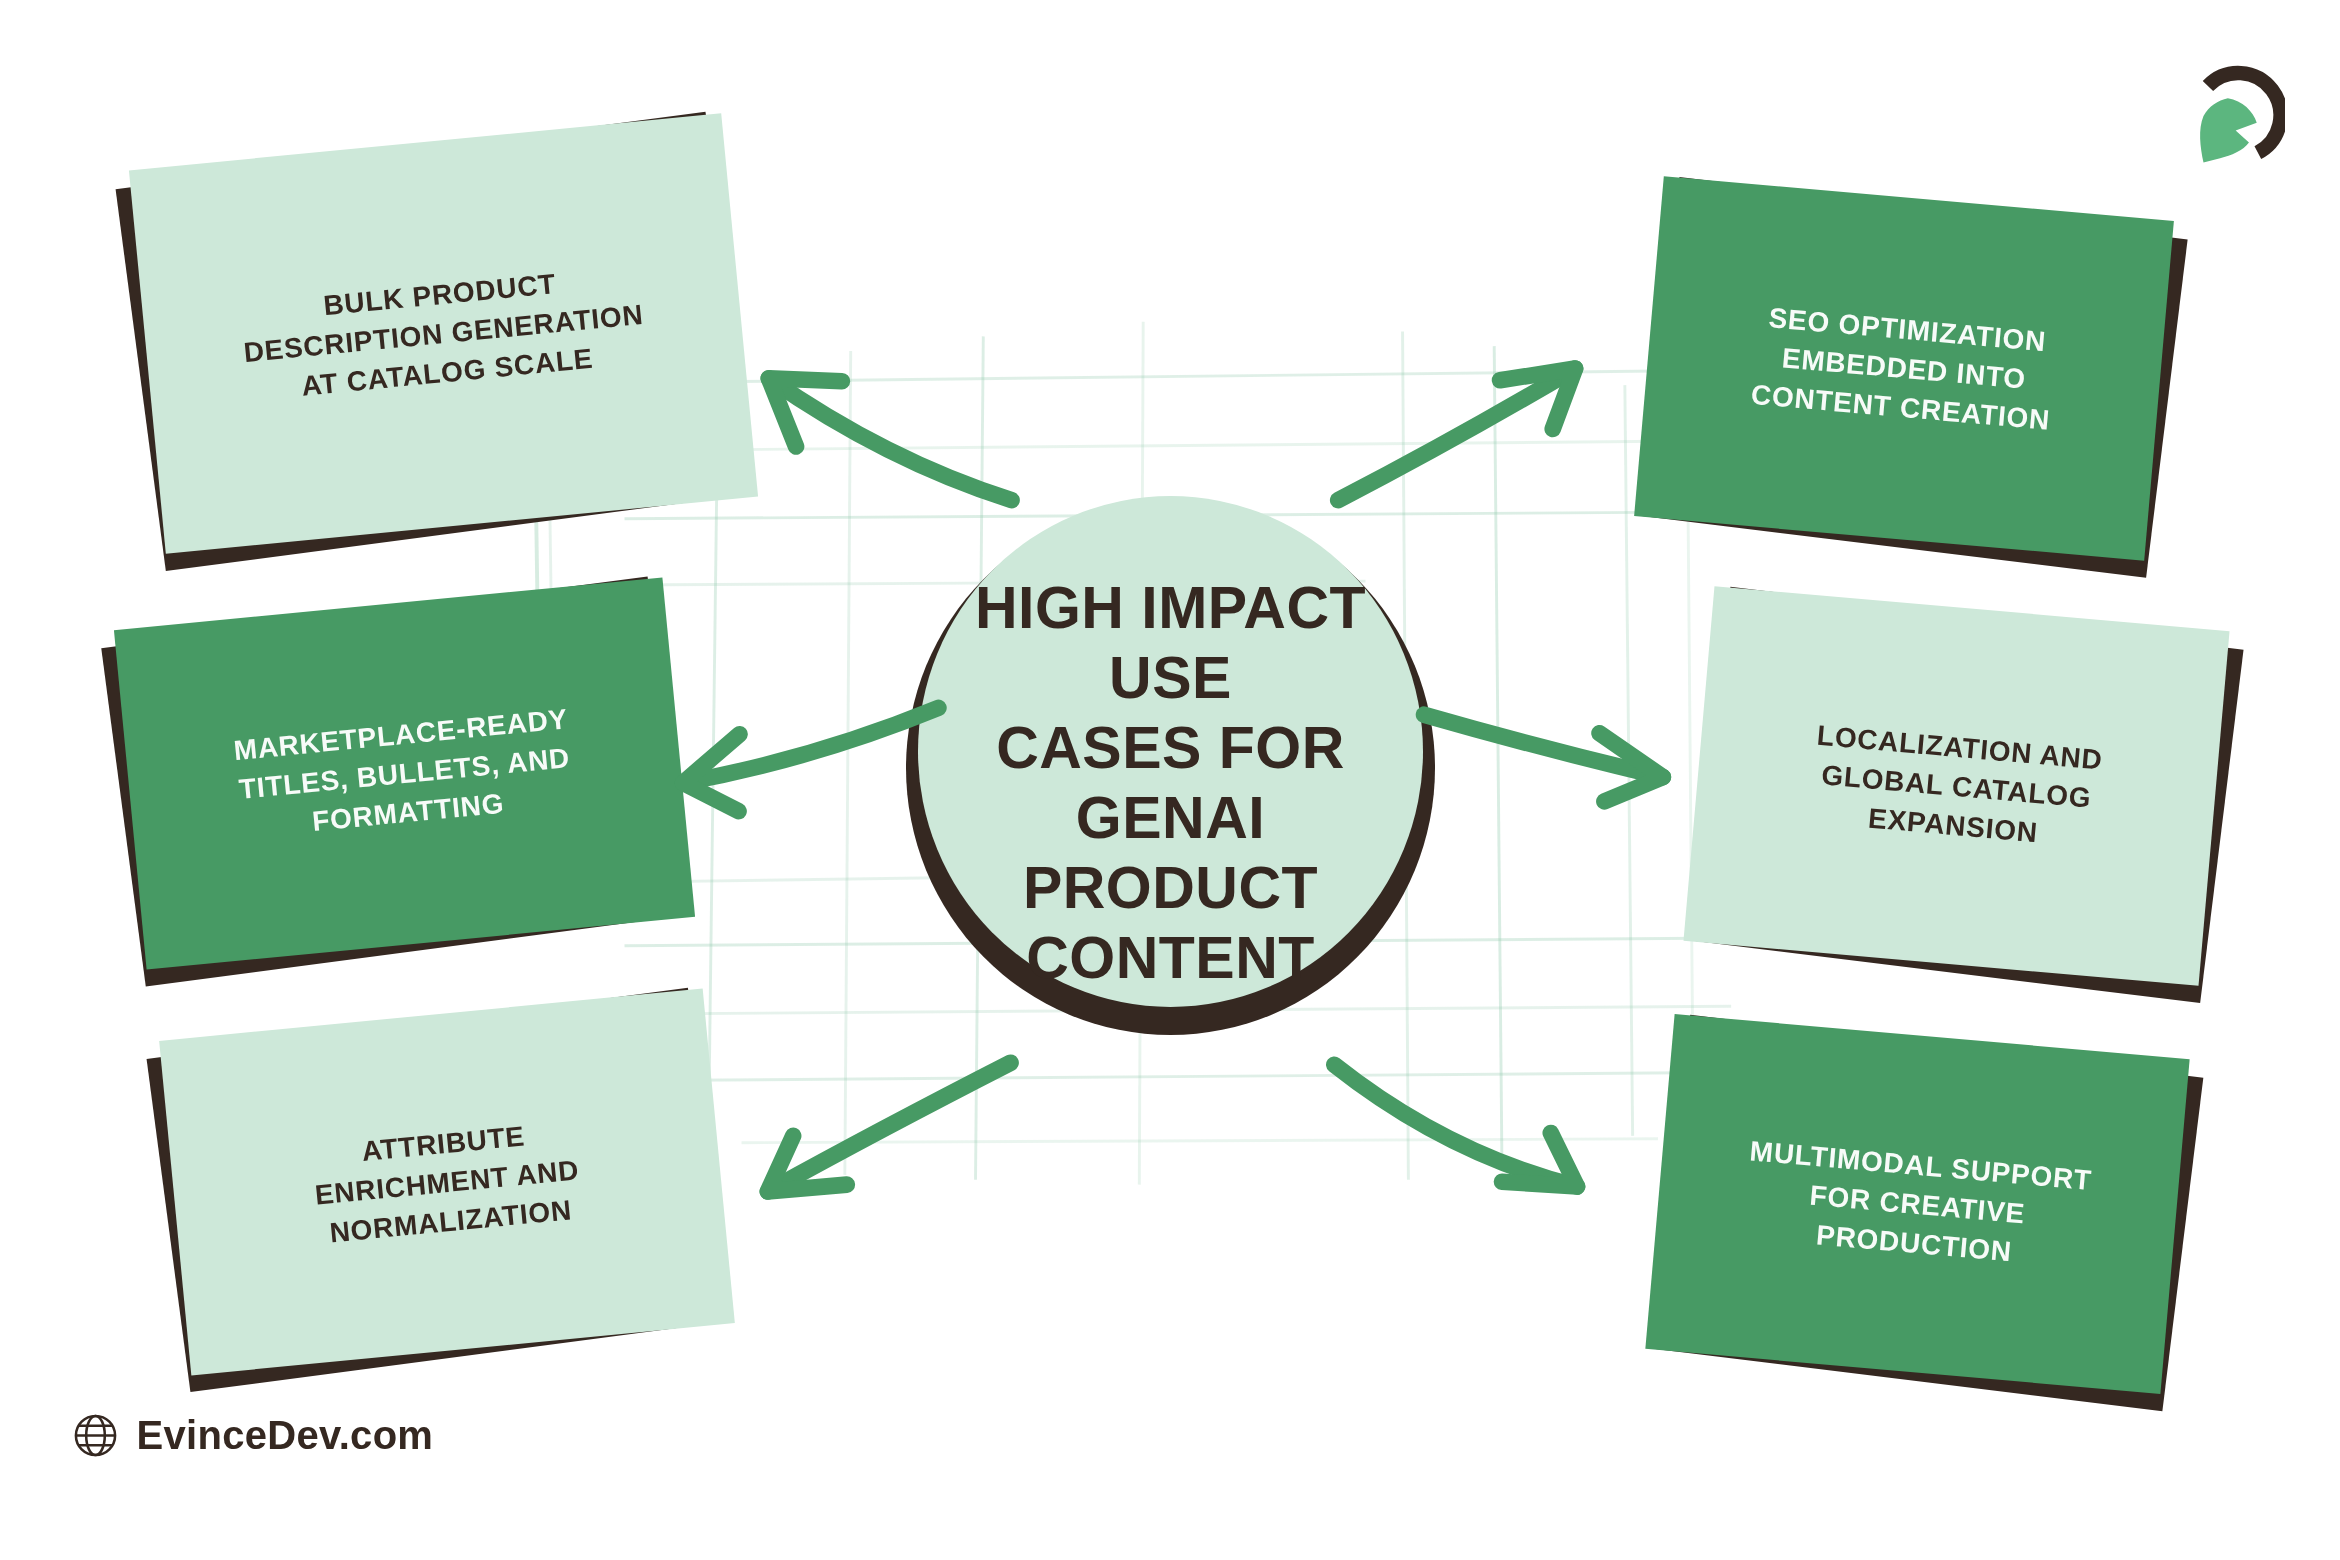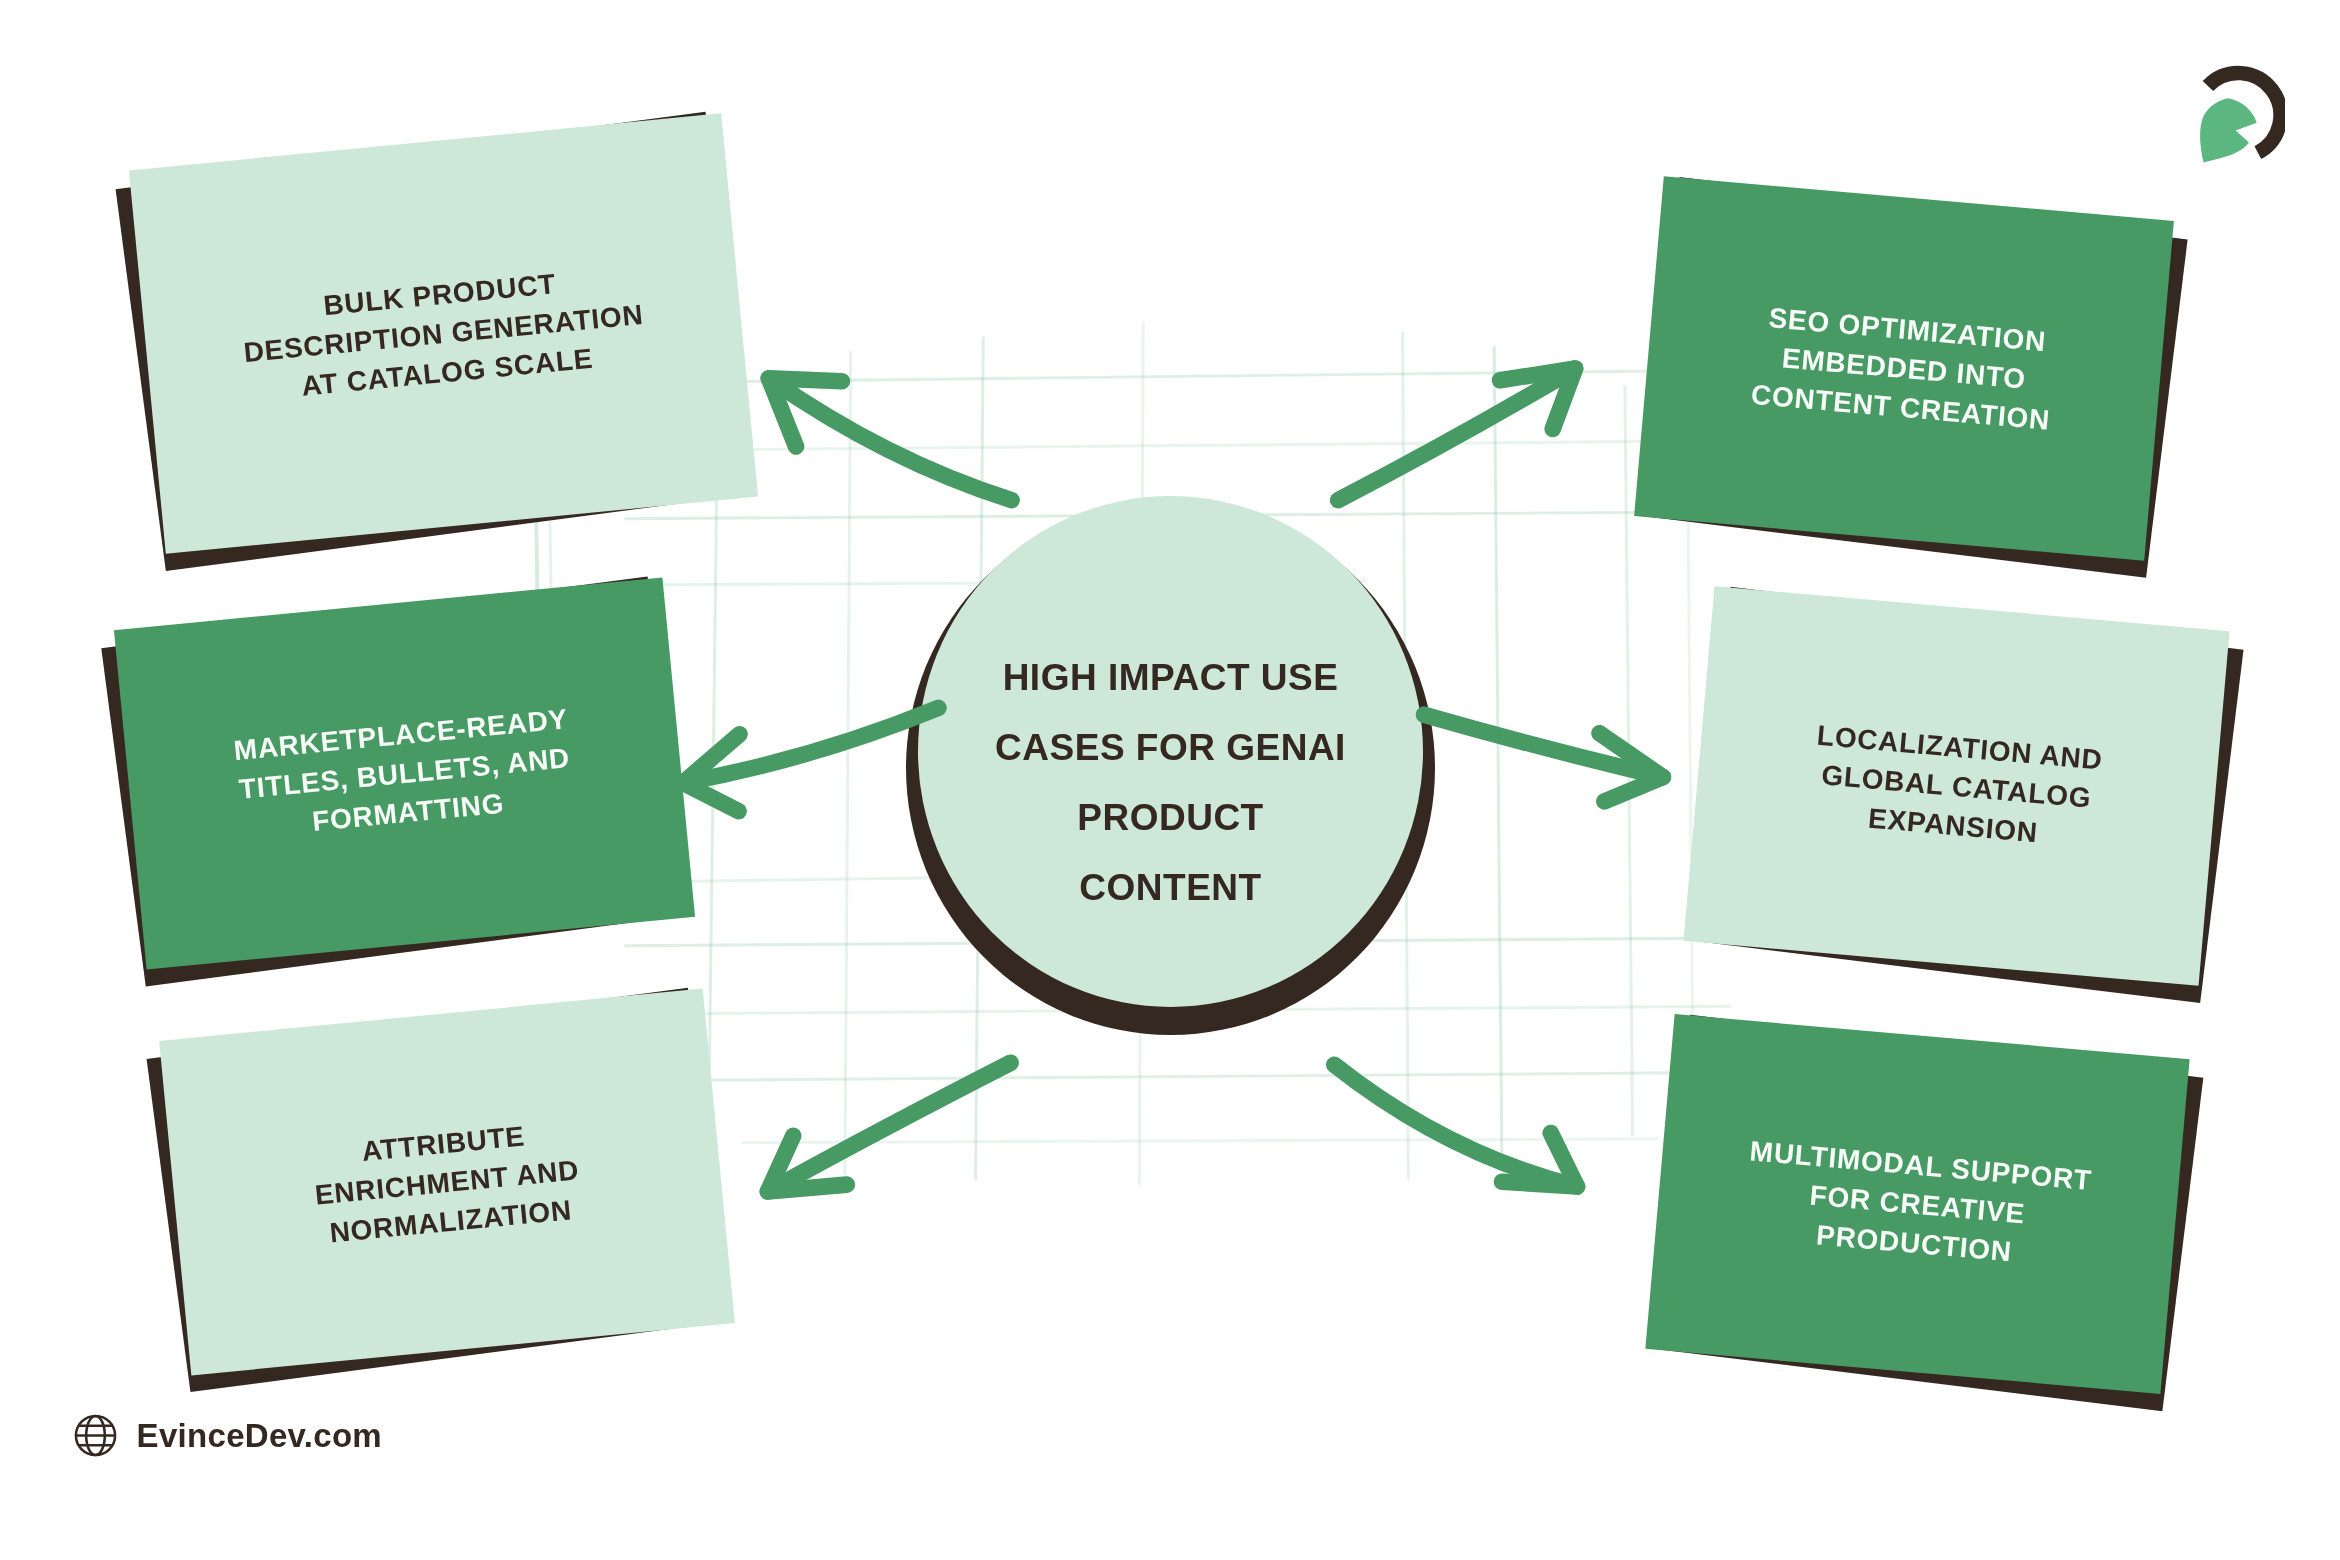--- a/index.html
+++ b/index.html
@@ -38,42 +38,42 @@
     position:absolute;left:906px;top:501px;width:529px;height:534px;
     border-radius:50%;background:var(--dark,#352821);
   }
   .disc{
     position:absolute;left:918px;top:496px;width:505px;height:511px;
     border-radius:50%;background:var(--mint,#cde8d9);
     display:flex;align-items:center;justify-content:center;text-align:center;
     box-sizing:border-box;padding-top:62px;
   }
   .diagram-title{
-    margin:16px;white-space:pre-line;font-weight:bold;font-size:37px;line-height:70px;
+    margin:16px;white-space:pre-line;font-weight:bold;font-size:59px;line-height:70px;
     letter-spacing:0.5px;color:var(--dark,#352821);text-transform:uppercase;
   }
   
   .arrow path{
     stroke:var(--green,#479a64);fill:none;stroke-width:17;
     stroke-linecap:round;stroke-linejoin:round;
   }
   
   .logo{position:absolute;left:2173px;top:45px;width:112px;height:122px;}
   .logo .crest{stroke:var(--dark,#352821);fill:none;stroke-width:13;}
   .logo .helm{fill:var(--logo_green,#5cb67f);}
   
   .footer{
     position:absolute;left:72px;top:1412px;display:flex;align-items:center;gap:17.6px;
   }
   .globe{width:47px;height:47px;}
   .globe circle,.globe path,.globe line,.globe ellipse{
     stroke:var(--dark,#352821);fill:none;stroke-width:2.6;
   }
   .site{
-    font-weight:bold;font-size:33px;color:var(--dark,#352821);letter-spacing:0.3px;
+    font-weight:bold;font-size:40px;color:var(--dark,#352821);letter-spacing:0.3px;
   }
 </style>
 </head>
 <body>
 
 <div class="stage">
 
   <svg class="layer grid" viewBox="0 0 2400 1600">
     <line x1="736" y1="390" x2="726" y2="1180" stroke-width="3" opacity="0.30"></line>
     <line x1="872" y1="360" x2="866" y2="1205" stroke-width="3" opacity="0.22"></line>

